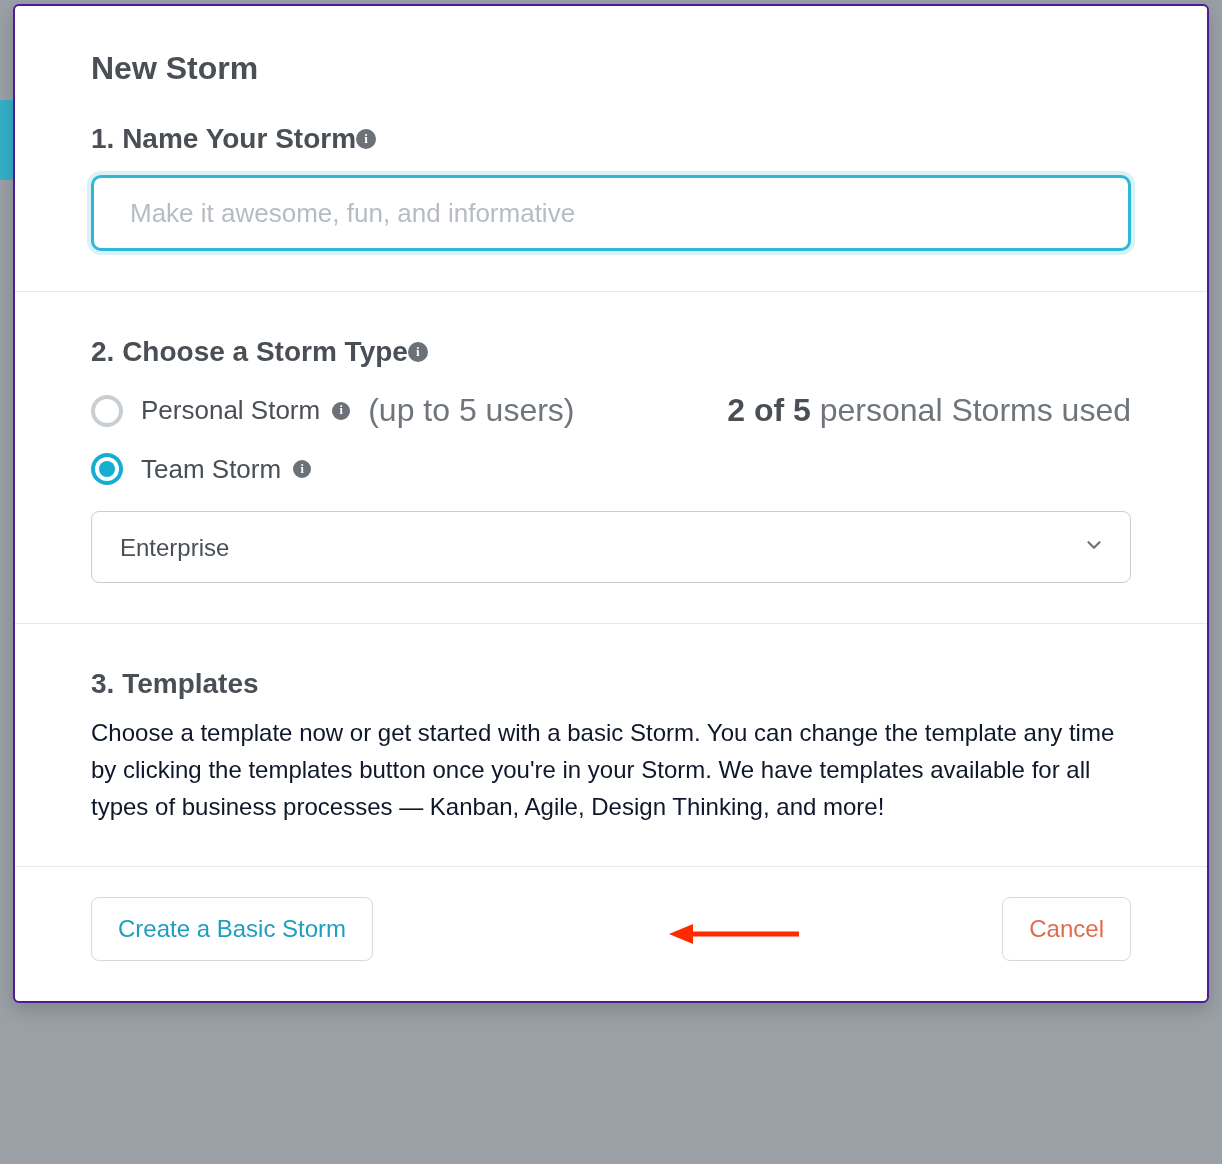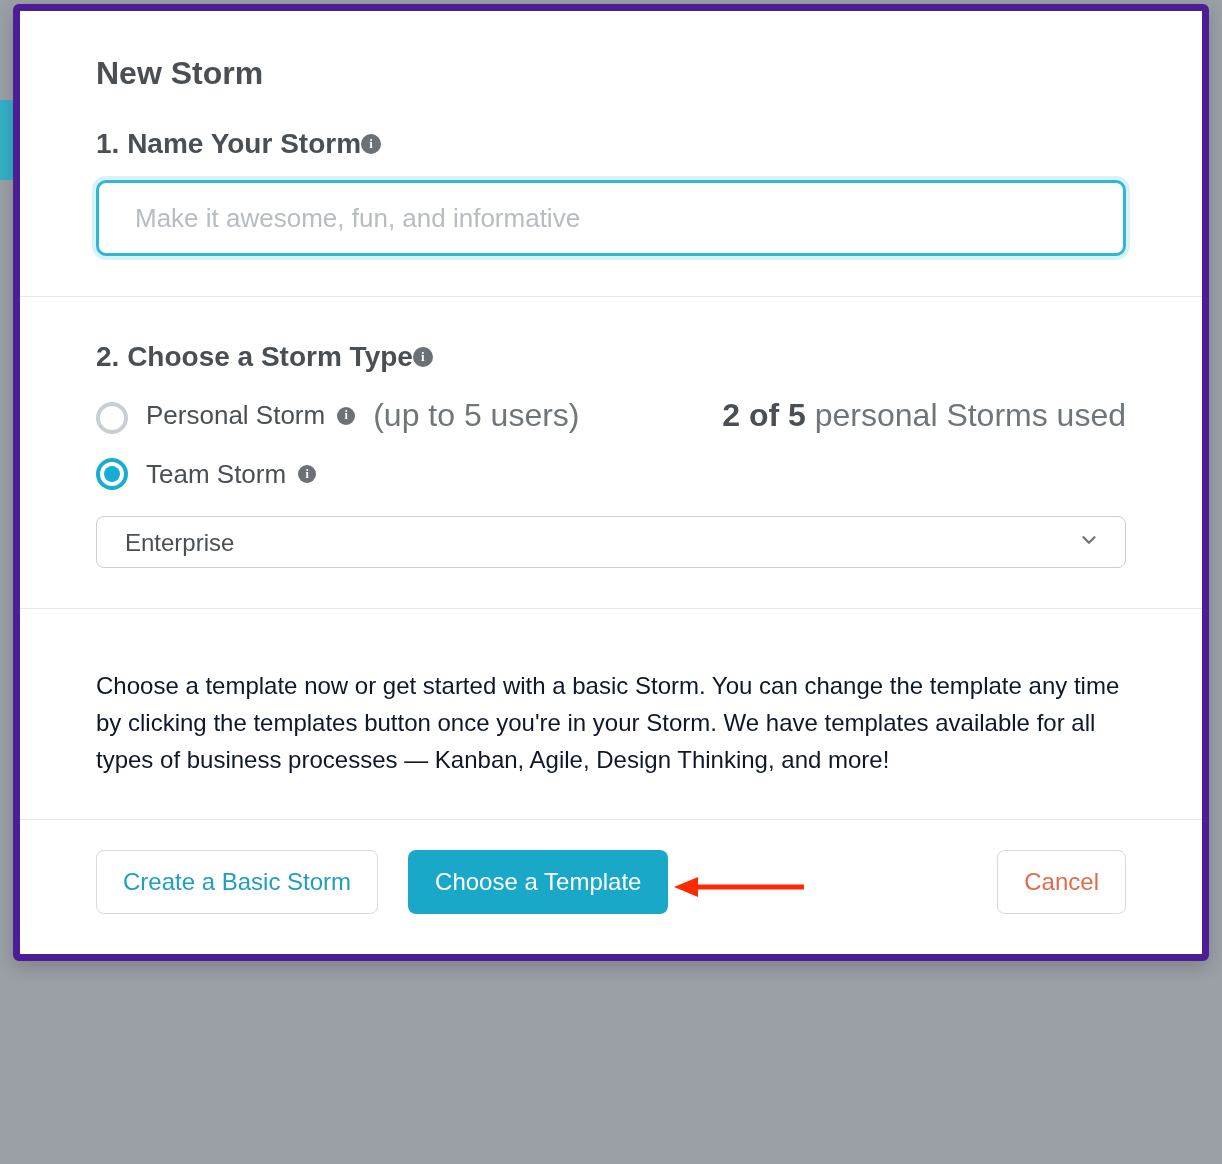--- a/index.html
+++ b/index.html
@@ -4,21 +4,21 @@
   <style>
     * { box-sizing: border-box; margin: 0; padding: 0; }
     html, body { width: 1222px; height: 1164px; font-family: -apple-system, BlinkMacSystemFont, "Segoe UI", Helvetica, Arial, sans-serif; }
     body { background: #9aa0a6; display: flex; align-items: flex-start; justify-content: center; }
     .backdrop-left { position: absolute; left: 0; top: 100px; width: 14px; height: 80px; background: #35b0c8; }
     .modal {
       position: relative;
       margin-top: 4px;
       width: 1196px;
       background: #fff;
-      border: 7px solid #4c1d95;
+      border: 2px solid #4c1d95;
       border-radius: 6px;
       box-shadow: 0 6px 18px rgba(0,0,0,0.18);
       overflow: hidden;
     }
     .section { padding: 44px 76px 40px 76px; }
     .section + .section { border-top: 1px solid #e6e8ea; }
     .modal-title { font-size: 32px; font-weight: 700; color: #4a4f55; margin-bottom: 36px; }
     .step-title { font-size: 28px; font-weight: 700; color: #4a4f55; display: flex; align-items: center; margin-bottom: 20px; }
     .info-icon {
       display: inline-flex; align-items: center; justify-content: center;
@@ -35,48 +35,48 @@
       font-size: 26px;
       color: #333;
       border: 3px solid #2fb7d6;
       border-radius: 10px;
       outline: none;
       box-shadow: 0 0 0 4px rgba(47,183,214,0.18);
     }
     .name-input::placeholder { color: #b7bcc2; }
     .radio-row { display: flex; align-items: center; gap: 18px; margin-top: 24px; }
     .radio-row.first { justify-content: space-between; }
-    .radio-left { display: flex; align-items: flex-end; gap: 18px; }
+    .radio-left { display: flex; align-items: center; gap: 18px; }
     .radio-outer {
       width: 32px; height: 32px; border-radius: 50%;
       border: 4px solid #c9ced2; display: inline-flex; align-items: center; justify-content: center;
       cursor: pointer; flex-shrink: 0;
     }
     .radio-outer.selected { border-color: #16aed0; }
     .radio-inner { width: 16px; height: 16px; border-radius: 50%; background: #16aed0; display: none; }
     .radio-outer.selected .radio-inner { display: block; }
     .radio-label { font-size: 26px; color: #4a4f55; font-weight: 500; display: flex; align-items: center; gap: 12px; }
     .radio-sub { font-size: 32px; color: #6f757b; margin-left: 6px; }
     .usage { font-size: 32px; color: #6f757b; }
     .usage b { color: #4a4f55; font-weight: 700; }
     .select-wrap { position: relative; margin-top: 26px; }
     .team-select {
-      width: 100%; height: 52px; border: 1px solid #c9ced2; border-radius: 8px;
+      width: 100%; height: 72px; border: 1px solid #c9ced2; border-radius: 8px;
       background: #fff; font-size: 24px; color: #4a4f55; padding: 0 28px;
       appearance: none; -webkit-appearance: none; cursor: pointer;
     }
     .select-chevron {
       position: absolute; right: 26px; top: 50%; transform: translateY(-50%);
       pointer-events: none; color: #6f757b;
     }
     .templates-desc { font-size: 24px; line-height: 1.55; color: #0f172a; margin-top: 14px; }
     .footer {
       border-top: 1px solid #e6e8ea;
       padding: 30px 76px 40px 76px;
-      display: flex; align-items: center; gap: 30px;
+      display: flex; align-items: center; gap: 18px;
       position: relative;
     }
     .btn {
       height: 64px; padding: 0 26px; border-radius: 8px; font-size: 24px; font-weight: 500;
       cursor: pointer; display: inline-flex; align-items: center; justify-content: center;
       border: 1px solid transparent; background: #fff;
     }
     .btn-outline-primary { border-color: #d6dadd; color: #1f9fbf; background: #fff; }
     .btn-primary { background: #1aa8c8; color: #fff; }
     .btn-outline-cancel { border-color: #d6dadd; color: #e36a4b; margin-left: auto; }
@@ -140,26 +140,28 @@
       </select>
       <span class="select-chevron">
         <svg width="22" height="22" viewBox="0 0 24 24" fill="none" stroke="currentColor" stroke-width="2.5" stroke-linecap="round" stroke-linejoin="round">
             <polyline points="6 9 12 15 18 9"></polyline>
           </svg>
       </span>
     </div>
   </div>
 
   <div class="section">
+    <div class="step-title" style="margin-bottom:8px">
+      <span>3. Templates</span>
+    </div>
     <p class="templates-desc">Choose a template now or get started with a basic Storm. You can change the template any time by clicking the templates button once you're in your Storm. We have templates available for all types of business processes — Kanban, Agile, Design Thinking, and more!</p>
   </div>
 
   <div class="footer">
     <button class="btn btn-outline-primary">Create a Basic Storm</button>
-    <button class="btn btn-primary">Choose a Template</button>
 
     <span class="arrow-annot">
       <svg width="140" height="30" viewBox="0 0 140 30">
         <line x1="132" y1="15" x2="18" y2="15" stroke="#ff2a00" stroke-width="5"></line>
         <polygon points="2,15 26,5 26,25" fill="#ff2a00"></polygon>
       </svg>
     </span>
 
     <button class="btn btn-outline-cancel">Cancel</button>
   </div>

